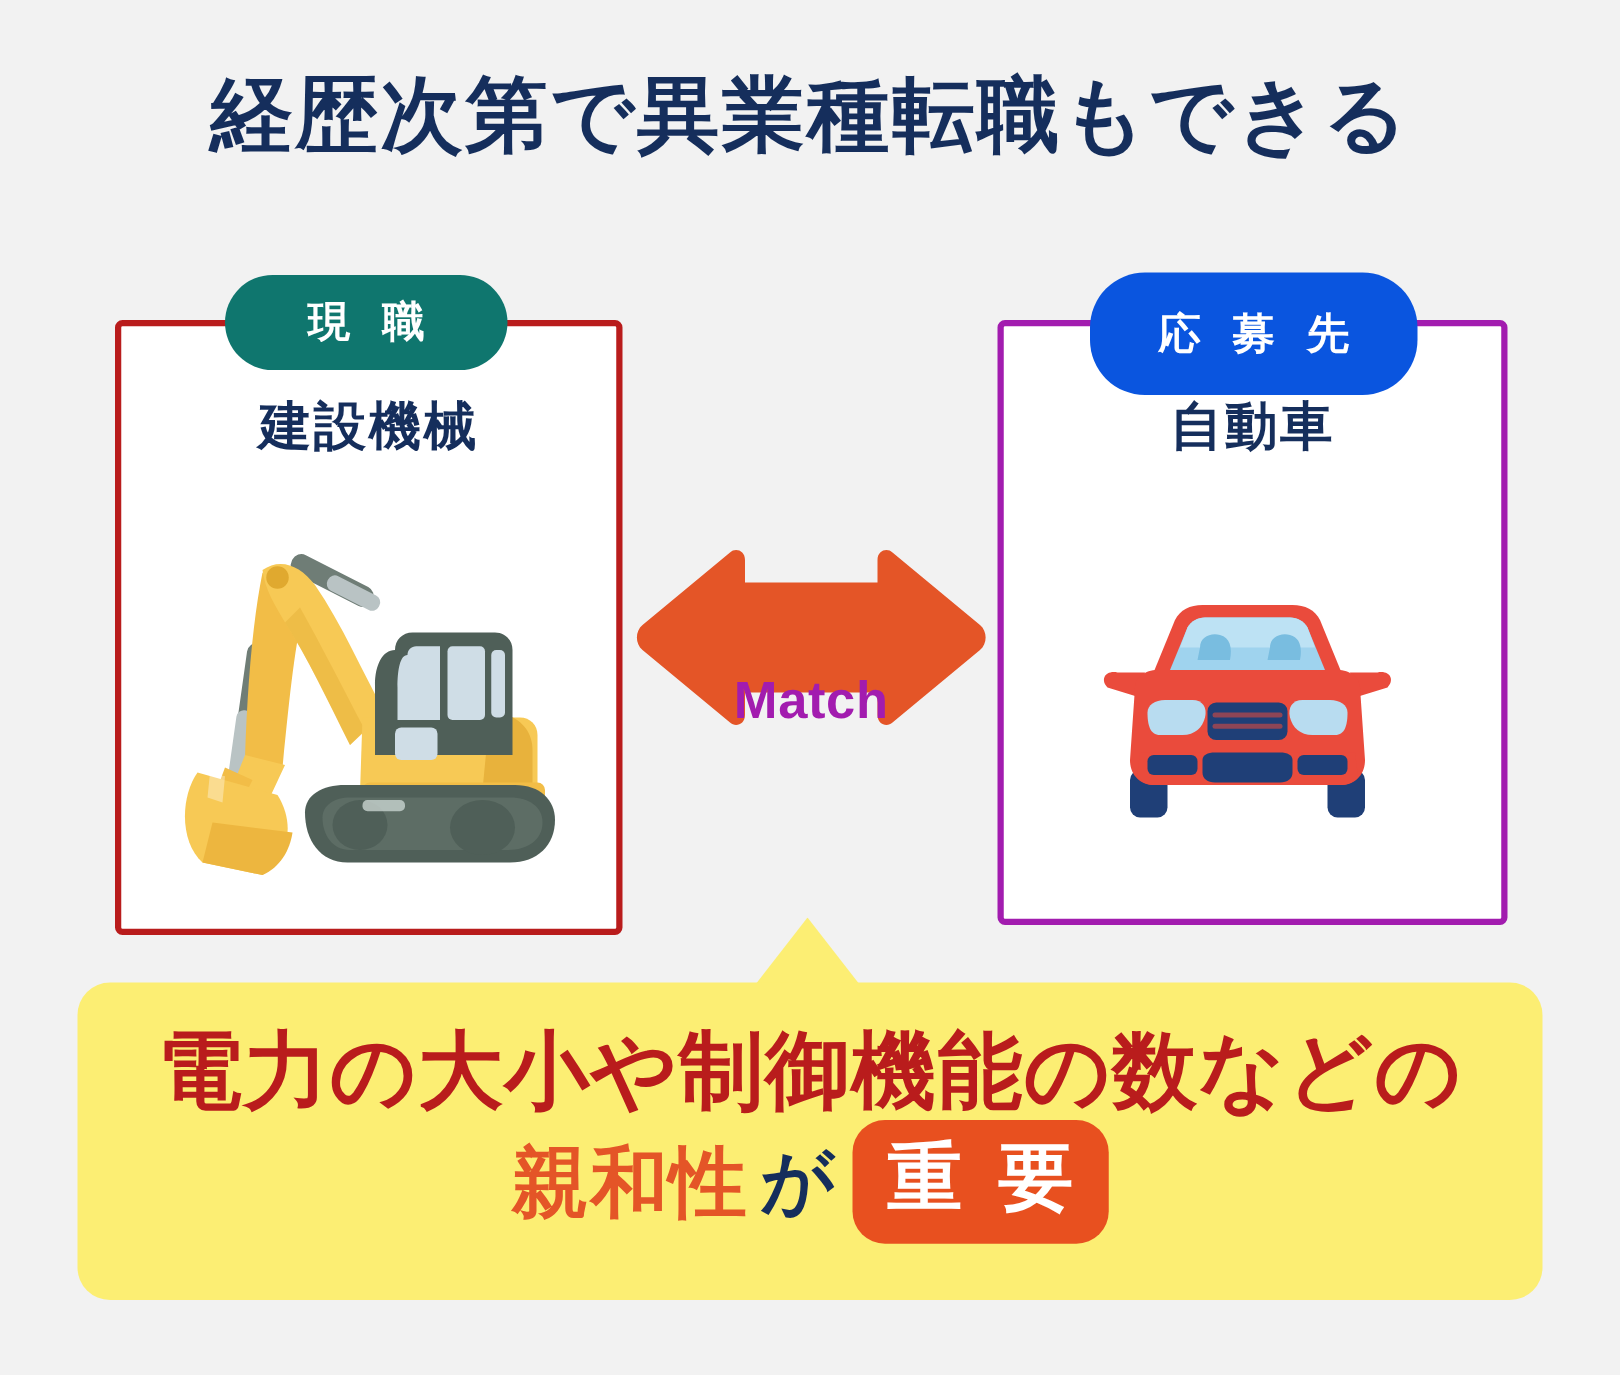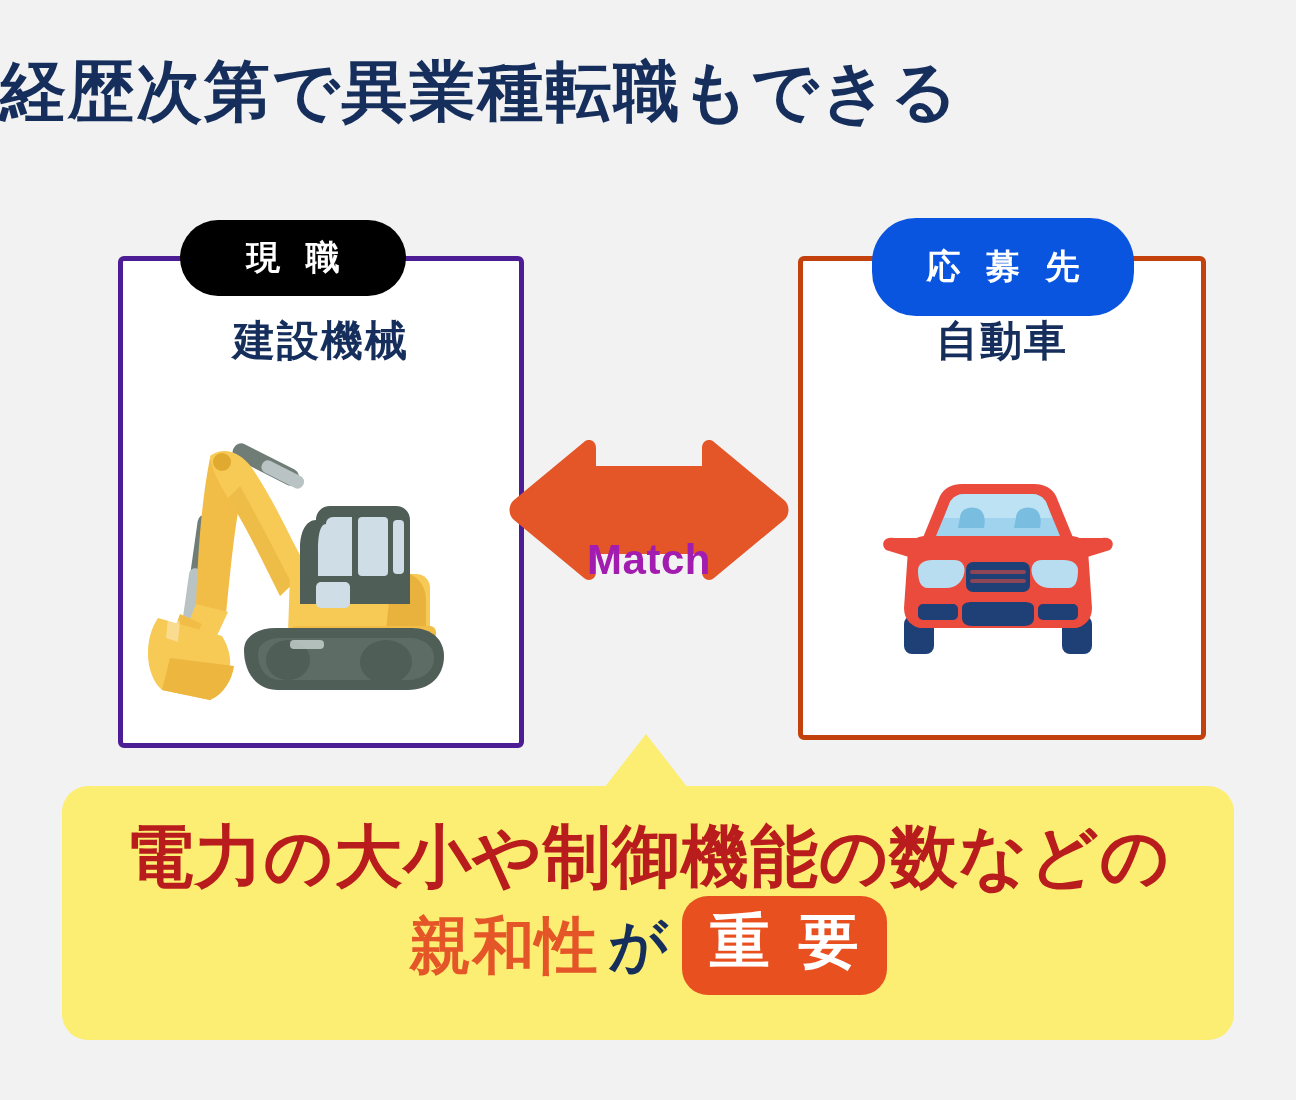--- a/index.html
+++ b/index.html
@@ -22,49 +22,49 @@
     height: 1100px;
     background: #f2f2f2;
   }
 
   
   .page-title {
     position: absolute;
     left: 0;
     top: 54px;
     width: 1296px;
+    text-align: center;
     font-size: 66px;
     line-height: 1.15;
     font-weight: 700;
     color: #152e5c;
     letter-spacing: 2px;
     white-space: nowrap;
   }
 
   
   .card {
     position: absolute;
     background: #ffffff;
     box-sizing: border-box;
   }
   .card-current {
     left: 92px;
     top: 256px;
     width: 406px;
     height: 492px;
-    border: 5px solid #4c1d95;
+    border: 5px solid #b91c1c;
     border-radius: 6px;
-    margin-left: 26px;
   }
   .card-target {
     left: 798px;
     top: 256px;
     width: 408px;
     height: 484px;
-    border: 5px solid #c2410c;
+    border: 5px solid #a21caf;
     border-radius: 6px;
   }
 
   .card-label {
     position: absolute;
     top: 52px;
     left: 0;
     width: 100%;
     text-align: center;
     font-size: 42px;
@@ -86,21 +86,21 @@
     font-weight: 700;
     letter-spacing: 8px;
     text-indent: 8px;
     white-space: nowrap;
   }
   .badge-current {
     left: 180px;
     top: 220px;
     width: 226px;
     height: 76px;
-    background: #000000;
+    background: #0f766e;
   }
   .badge-target {
     left: 872px;
     top: 218px;
     width: 262px;
     height: 98px;
     background: #0a55df;
   }
 
   

